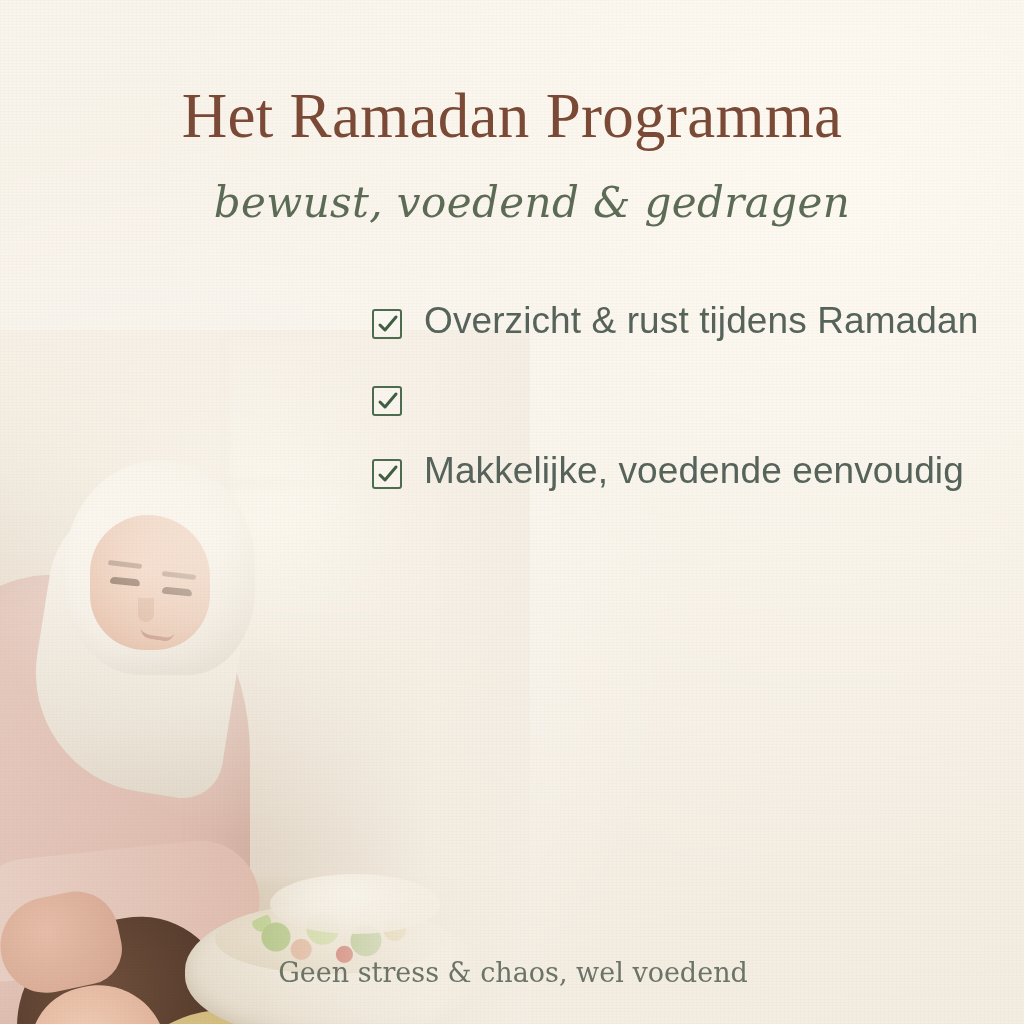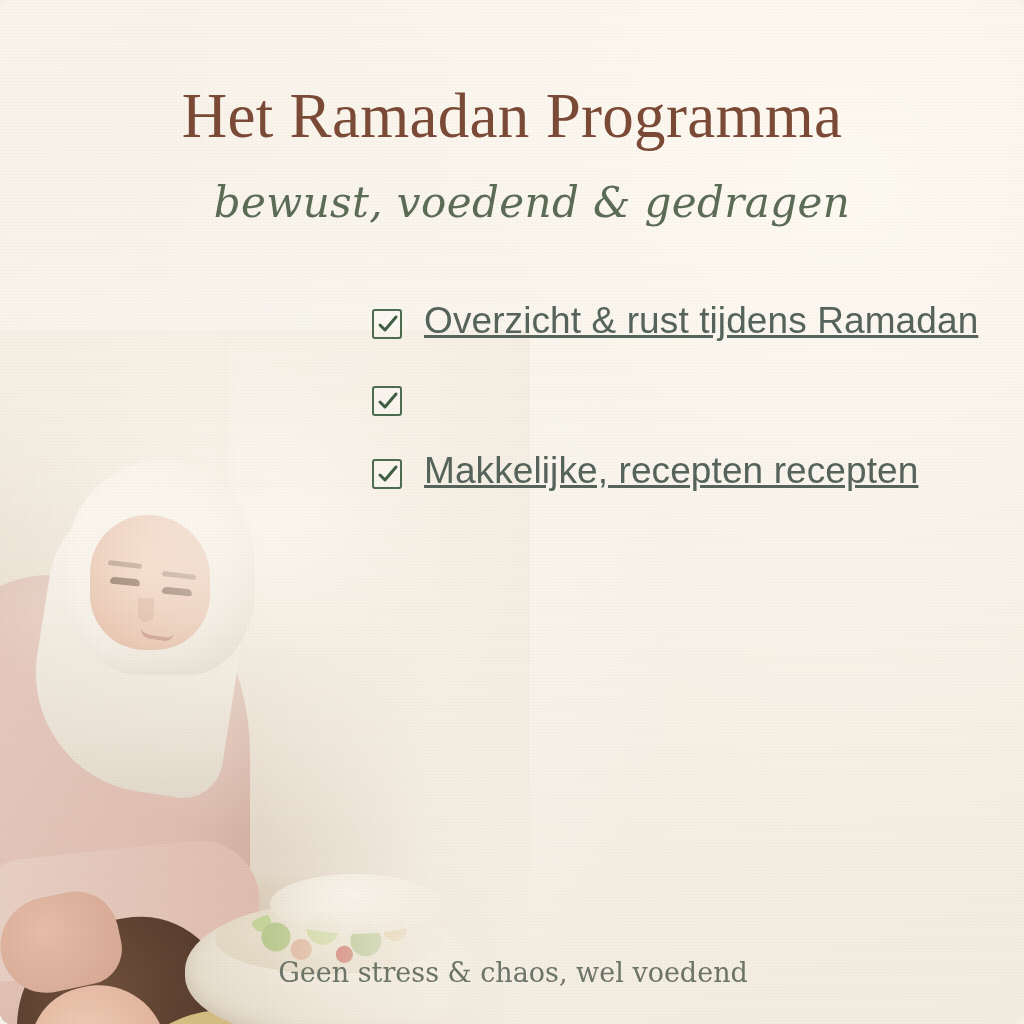--- a/index.html
+++ b/index.html
@@ -15,21 +15,20 @@
 
   .poster {
     position: relative;
     width: 1024px;
     height: 1024px;
     overflow: hidden;
     background:
       radial-gradient(circle at 18% 62%, rgba(255,255,255,0.55) 0%, rgba(255,255,255,0) 48%),
       radial-gradient(circle at 82% 18%, rgba(255,252,245,0.8) 0%, rgba(255,252,245,0) 60%),
       linear-gradient(160deg, #f9f4ec 0%, #f6f0e6 40%, #f3ece1 100%);
-    border-radius: 12px;
   }
 
   
   .grain {
     position: absolute; inset: 0;
     background-image:
       repeating-linear-gradient(0deg, rgba(150,130,105,0.030) 0px, rgba(150,130,105,0.030) 1px, rgba(255,255,255,0) 1px, rgba(255,255,255,0) 3px),
       repeating-linear-gradient(90deg, rgba(150,130,105,0.025) 0px, rgba(150,130,105,0.025) 1px, rgba(255,255,255,0) 1px, rgba(255,255,255,0) 4px);
     pointer-events: none;
     opacity: .75;
@@ -287,21 +286,20 @@
     position: relative;
     background: rgba(255,255,255,.25);
   }
   .check svg { position: absolute; left: 2px; top: 1px; }
   .bullet-text {
     font-size: 37px;
     line-height: 1.16;
     color: #55635a;
     letter-spacing: .1px;
     max-width: 560px;
-    text-decoration: underline;
   }
 
   .footnote {
     position: absolute;
     left: 0; right: 34px;
     bottom: 36px;
     text-align: center;
     font-family: "DejaVu Serif", serif;
     font-size: 27px;
     color: #6b7466;
@@ -373,21 +371,21 @@
           </svg>
         </span>
       </div>
 
       <div class="bullet">
         <span class="check">
           <svg width="24" height="24" viewBox="0 0 24 24" fill="none" aria-hidden="true">
             <path d="M4 13 L9 18 L20 5" stroke="#3f5e42" stroke-width="3" stroke-linecap="round" stroke-linejoin="round"></path>
           </svg>
         </span>
-        <span class="bullet-text">Makkelijke, recepten recepten</span>
+        <span class="bullet-text">Makkelijke, voedende eenvoudig</span>
       </div>
 
 
     </div>
 
     <div class="footnote">Geen stress &amp; chaos, wel voedend</div>
   </div>
 </div>
 
 </body></html>

